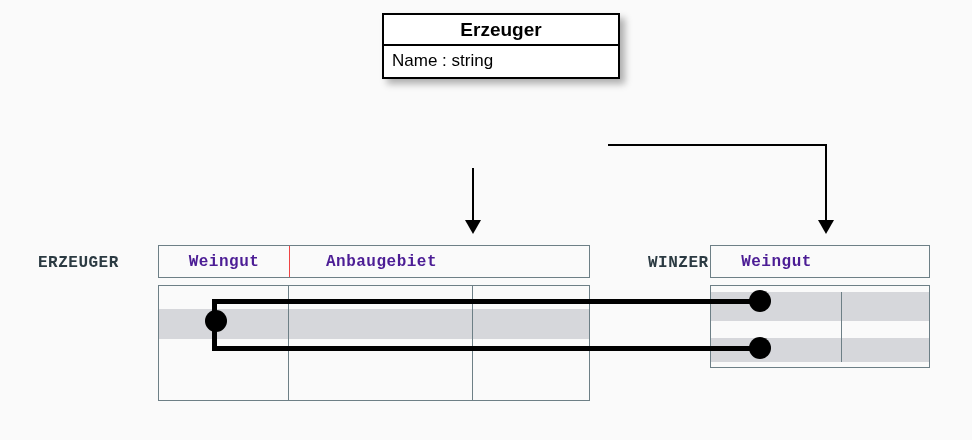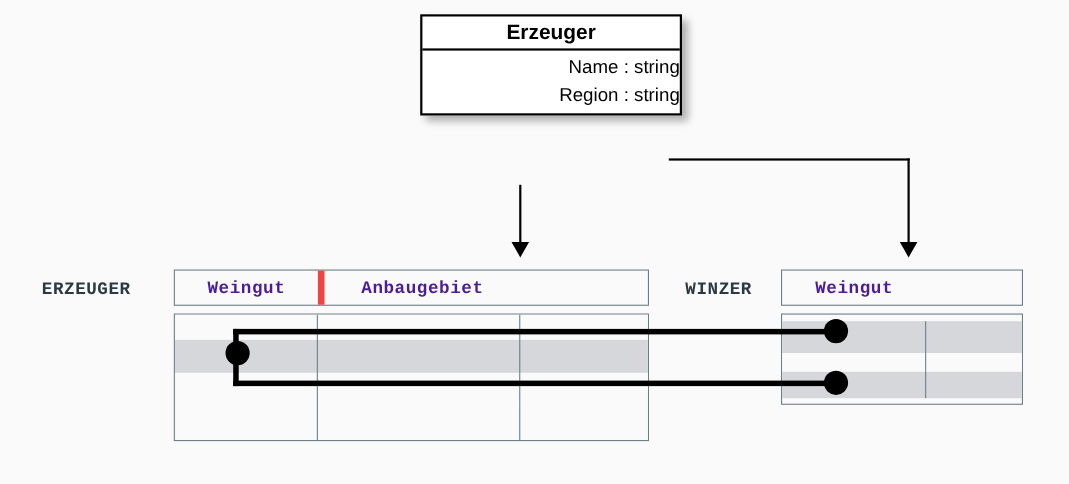--- a/index.html
+++ b/index.html
@@ -35,21 +35,20 @@
     line-height: 29px;
     text-align: center;
     font-weight: bold;
     font-size: 19px;
     color: #000000;
     border-bottom: 2px solid #000000;
     font-family: "Liberation Sans", sans-serif;
   }
   .uml-attrs {
     padding: 2px 0 3px 0;
-    text-align: right;
   }
   .uml-attr {
     font-size: 17px;
     line-height: 26px;
     color: #000000;
     padding-left: 8px;
     white-space: nowrap;
     font-family: "Liberation Sans", sans-serif;
   }
 
@@ -77,21 +76,21 @@
     justify-content: center;
     font-family: "Liberation Mono", "DejaVu Sans Mono", monospace;
     font-weight: bold;
     font-size: 16px;
     letter-spacing: 0.5px;
     color: #4c1d95;
     box-sizing: border-box;
     height: 100%;
   }
   .tbl-header .cell + .cell {
-    border-left: 6px solid #ef4444;
+    border-left: 1px solid #ef4444;
   }
   .tbl-body {
     position: absolute;
     border: 1px solid #6d7f86;
     background: #fafafa;
     box-sizing: border-box;
     overflow: hidden;
   }
   .tbl-body .row {
     display: flex;
@@ -131,21 +130,20 @@
 </style>
 </head>
 <body>
 
 <div id="canvas">
 
   <div class="uml-class">
     <div class="uml-title">Erzeuger</div>
     <div class="uml-attrs">
       <div class="uml-attr">Name : string</div>
-      <div class="uml-attr">Region : string</div>
     </div>
   </div>
 
   <div class="vline" style="left:472px; top:168px; width:2px; height:53px;"></div>
   <div class="arrowhead-down" style="left:465px; top:220px;"></div>
 
   <div class="hline thin" style="left:608px; top:144px; width:219px; height:2px;"></div>
   <div class="vline thin" style="left:825px; top:144px; width:2px; height:77px;"></div>
   <div class="arrowhead-down" style="left:818px; top:220px;"></div>
 
@@ -172,21 +170,21 @@
       <div class="cell" style="width:184px;"></div>
       <div class="cell" style="width:117px;"></div>
     </div>
     <div class="row plain" style="height:33px;">
       <div class="cell" style="width:129px;"></div>
       <div class="cell" style="width:184px;"></div>
       <div class="cell" style="width:117px;"></div>
     </div>
   </div>
 
-  <div class="rel-label" style="left:623px; top:254px;">WINZER</div>
+  <div class="rel-label" style="left:648px; top:254px;">WINZER</div>
 
   <div class="tbl-header" style="left:710px; top:245px; width:220px;">
     <div class="cell" style="width:131px;">Weingut</div>
   </div>
 
   <div class="tbl-body" style="left:710px; top:285px; width:220px; height:83px;">
     <div class="row shaded" style="height:29px; margin-top:6px;">
       <div class="cell" style="width:130px;"></div>
       <div class="cell" style="width:88px;"></div>
     </div>

